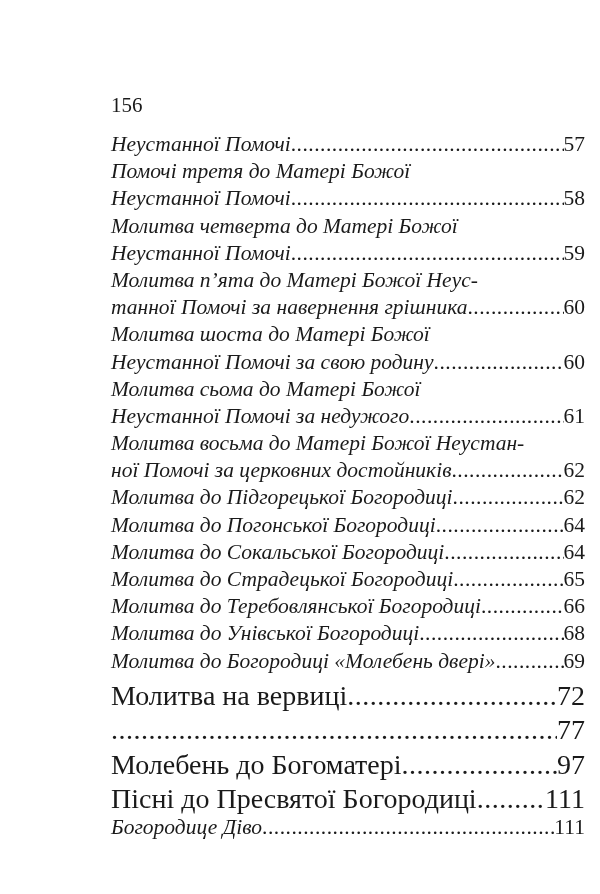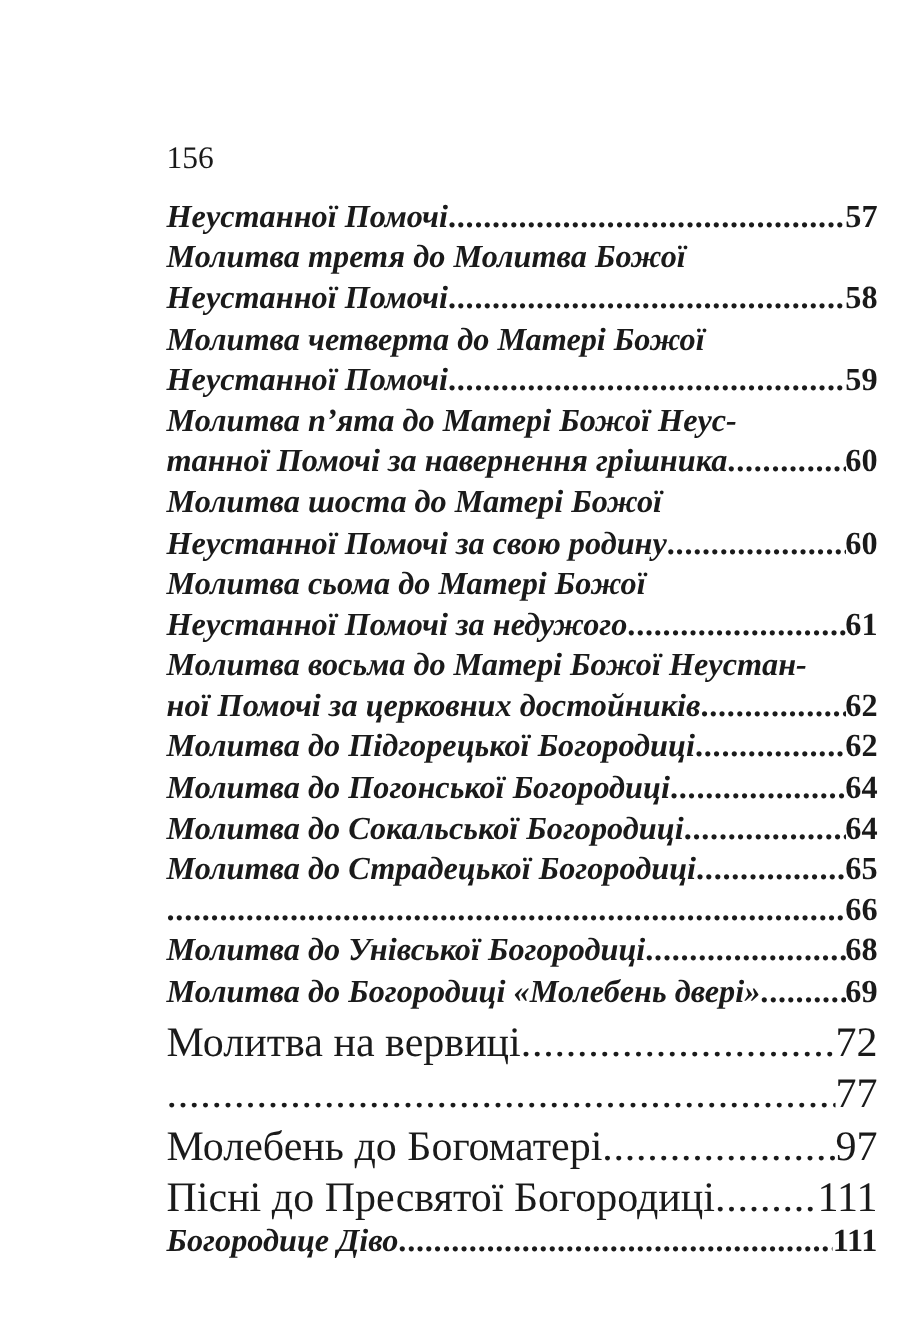--- a/index.html
+++ b/index.html
@@ -12,21 +12,21 @@
   .page-number {
     position: absolute; left: 111px; top: 48px;
     font-family: "Liberation Serif", serif; font-size: 21px;
   }
   .toc { position: absolute; left: 111px; top: 86px; width: 474px; }
   .line {
     display: flex; align-items: baseline;
     font-family: "Liberation Serif", serif; font-size: 21.5px;
     height: 27.2px; line-height: 27.2px; white-space: nowrap;
   }
-  .line.it { font-style: italic; font-weight: bold; }
+  .line.it { font-style: italic; }
   .line.main { margin-top: 6px; height: 29.5px; line-height: 29.5px; font-size: 28px; }
   .line.main + .line.main { margin-top: 5px; }
   .text { flex: 0 0 auto; }
   .dots { flex: 1 1 auto; overflow: hidden; font-style: normal; letter-spacing: 0.5px; }
   .dots::after {
     content: "..............................................................................................................................";
   }
   .pg { flex: 0 0 auto; font-style: normal; }
 </style>
 </head>
@@ -37,21 +37,21 @@
 
   <div class="toc">
 
     <div class="line it">
       <span class="text">Неустанної Помочі</span>
       <span class="dots"></span>
       <span class="pg">57</span>
     </div>
 
     <div class="line it">
-      <span class="text">Молитва третя до Молитва Божої</span>
+      <span class="text">Помочі третя до Матері Божої</span>
     </div>
     <div class="line it">
       <span class="text">Неустанної Помочі</span>
       <span class="dots"></span>
       <span class="pg">58</span>
     </div>
 
     <div class="line it">
       <span class="text">Молитва четверта до Матері Божої</span>
     </div>
@@ -115,20 +115,21 @@
       <span class="pg">64</span>
     </div>
 
     <div class="line it">
       <span class="text">Молитва до Страдецької Богородиці</span>
       <span class="dots"></span>
       <span class="pg">65</span>
     </div>
 
     <div class="line it">
+      <span class="text">Молитва до Теребовлянської Богородиці</span>
       <span class="dots"></span>
       <span class="pg">66</span>
     </div>
 
     <div class="line it">
       <span class="text">Молитва до Унівської Богородиці</span>
       <span class="dots"></span>
       <span class="pg">68</span>
     </div>
 

